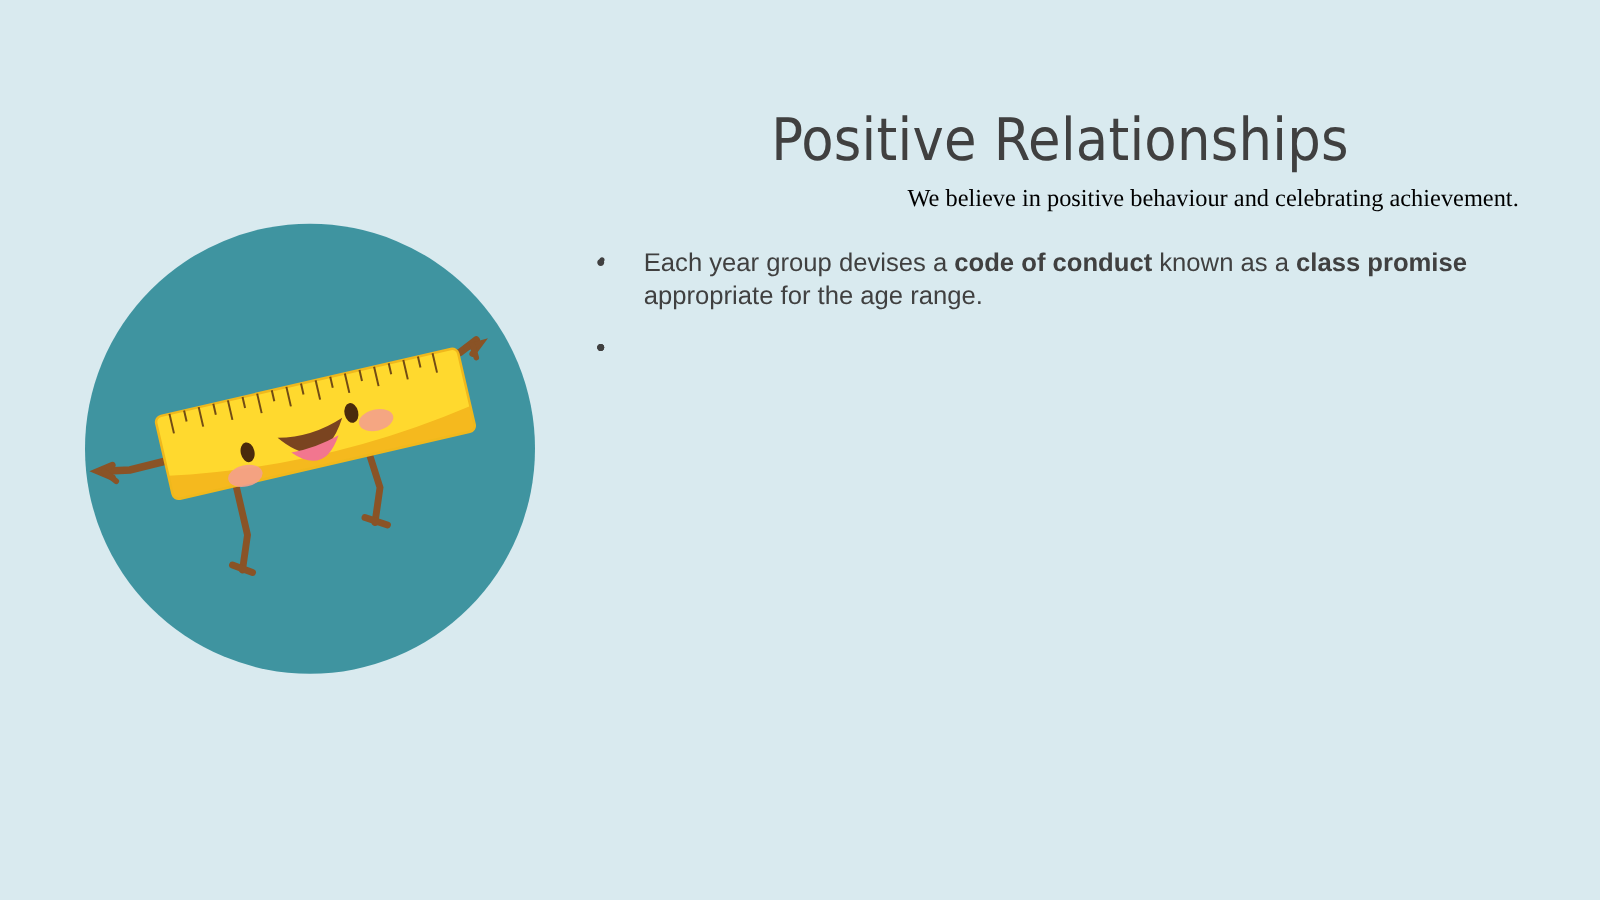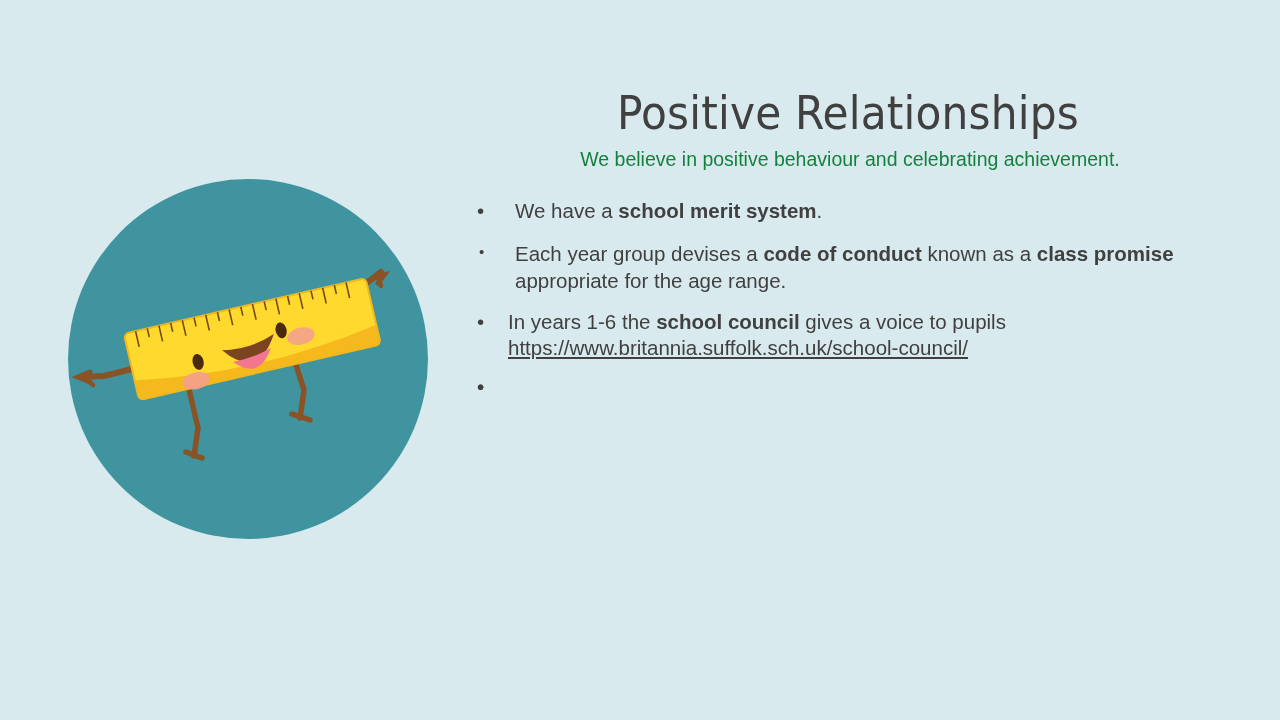--- a/index.html
+++ b/index.html
@@ -44,24 +44,24 @@
     font-weight:400;
     color:#404040;
     text-align:center;
     letter-spacing:0.2px;
     line-height:1.08;
     padding-left:26px;
     font-stretch:semi-condensed;
   }
 
   .subtitle {
-    font-family:Liberation Sans, sans-serif;
+    font-family:Liberation Serif, serif;
     font-size:19.5px;
-    color:#15803d;
-    text-align:center;
+    color:#000000;
+    text-align:right;
     margin-top:9px;
     padding-left:30px;
     line-height:1.2;
   }
 
   .bullets {
     margin-top:27px;
     padding-left:8px;
   }
 
@@ -167,31 +167,29 @@
   <div class="content">
 
     <h1 class="title">Positive Relationships</h1>
 
     <p class="subtitle">We believe in positive behaviour and celebrating achievement.</p>
 
     <div class="bullets">
 
       <div class="bullet b1 indent-extra">
         <span class="dot">•</span>
-        <span><span> We have a </span><b>school merit system</b><span>.</span></span>
       </div>
 
       <div class="bullet b2 indent-extra tight-dot">
         <span class="dot">•</span>
         <span><span> Each year group devises a </span><b>code of conduct</b><span> known as a </span><b>class promise</b><span> appropriate for the age range.</span></span>
       </div>
 
       <div class="bullet b3">
         <span class="dot">•</span>
-        <span><span>In years 1-6 the </span><b>school council</b><span> gives a voice to pupils  </span><a class="link" href="#">https://www.britannia.suffolk.sch.uk/school-council/</a></span>
       </div>
 
       <div class="bullet b4">
         <span class="dot">•</span>
       </div>
 
       <div class="bullet b5">
         <span class="dot">•</span>
       </div>
 

